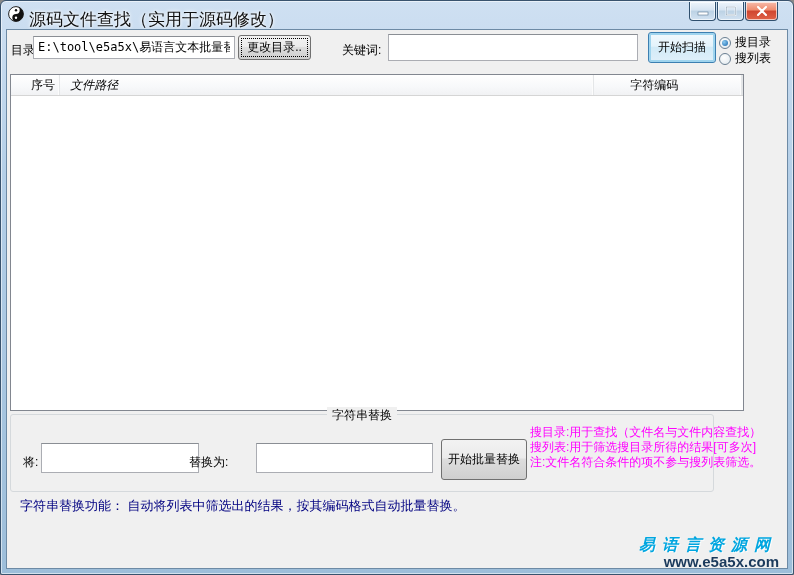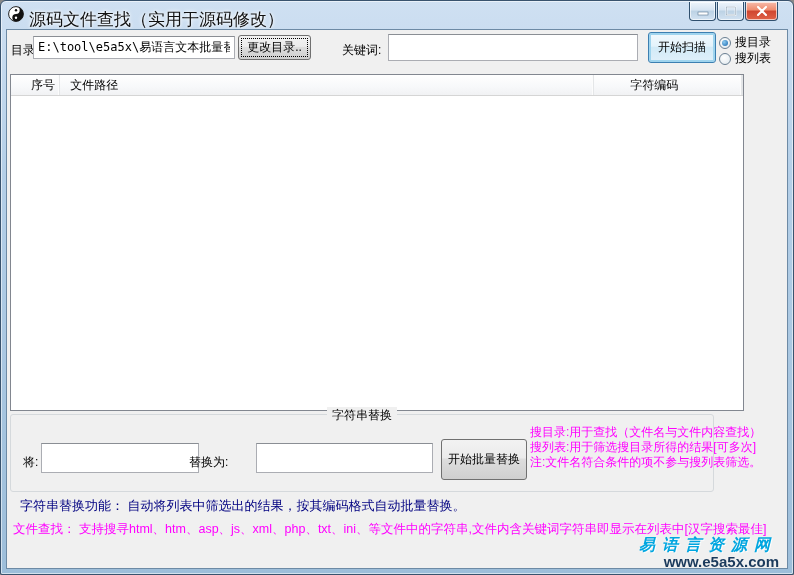--- a/index.html
+++ b/index.html
@@ -166,21 +166,21 @@
       <span>搜目录</span>
     </div>
     <div class="radio-row" style="left:712px; top:20px;">
       <span class="radio-dot"></span>
       <span>搜列表</span>
     </div>
 
     <div class="listview">
       <div class="lv-header">
         <div class="lv-col" style="width:50px; padding-left:20px;">序号</div>
-        <div class="lv-col" style="width:549px; padding-left:10px;">文件路径</div>
+        <div class="lv-col" style="width:549px; padding-left:10px;font-style:italic;">文件路径</div>
         <div class="lv-col" style="width:151px; padding-left:36px;">字符编码</div>
         <div class="lv-col" style="flex:1;"></div>
       </div>
       <div class="lv-body"></div>
     </div>
 
     <div class="groupbox">
       <span class="groupbox-legend">字符串替换</span>
 
       <span class="label" style="left:12px; top:39px;">将:</span>
@@ -190,18 +190,17 @@
       <div class="btn" style="left:430px; top:24px; width:86px; height:41px;">开始批量替换</div>
 
       <div class="help-text">
         <div>搜目录:用于查找（文件名与文件内容查找）</div>
         <div>搜列表:用于筛选搜目录所得的结果[可多次]</div>
         <div>注:文件名符合条件的项不参与搜列表筛选。</div>
       </div>
     </div>
 
     <div class="foot-line1">字符串替换功能： 自动将列表中筛选出的结果，按其编码格式自动批量替换。</div>
-    <div class="foot-line2">文件查找： 支持搜寻html、htm、asp、js、xml、php、txt、ini、等文件中的字符串,文件内含关键词字符串即显示在列表中[汉字搜索最佳]</div>
     <div class="wm-site">易语言资源网</div>
     <div class="wm-url">www.e5a5x.com</div>
 
   </div>
 </div>
 
 </body></html>

